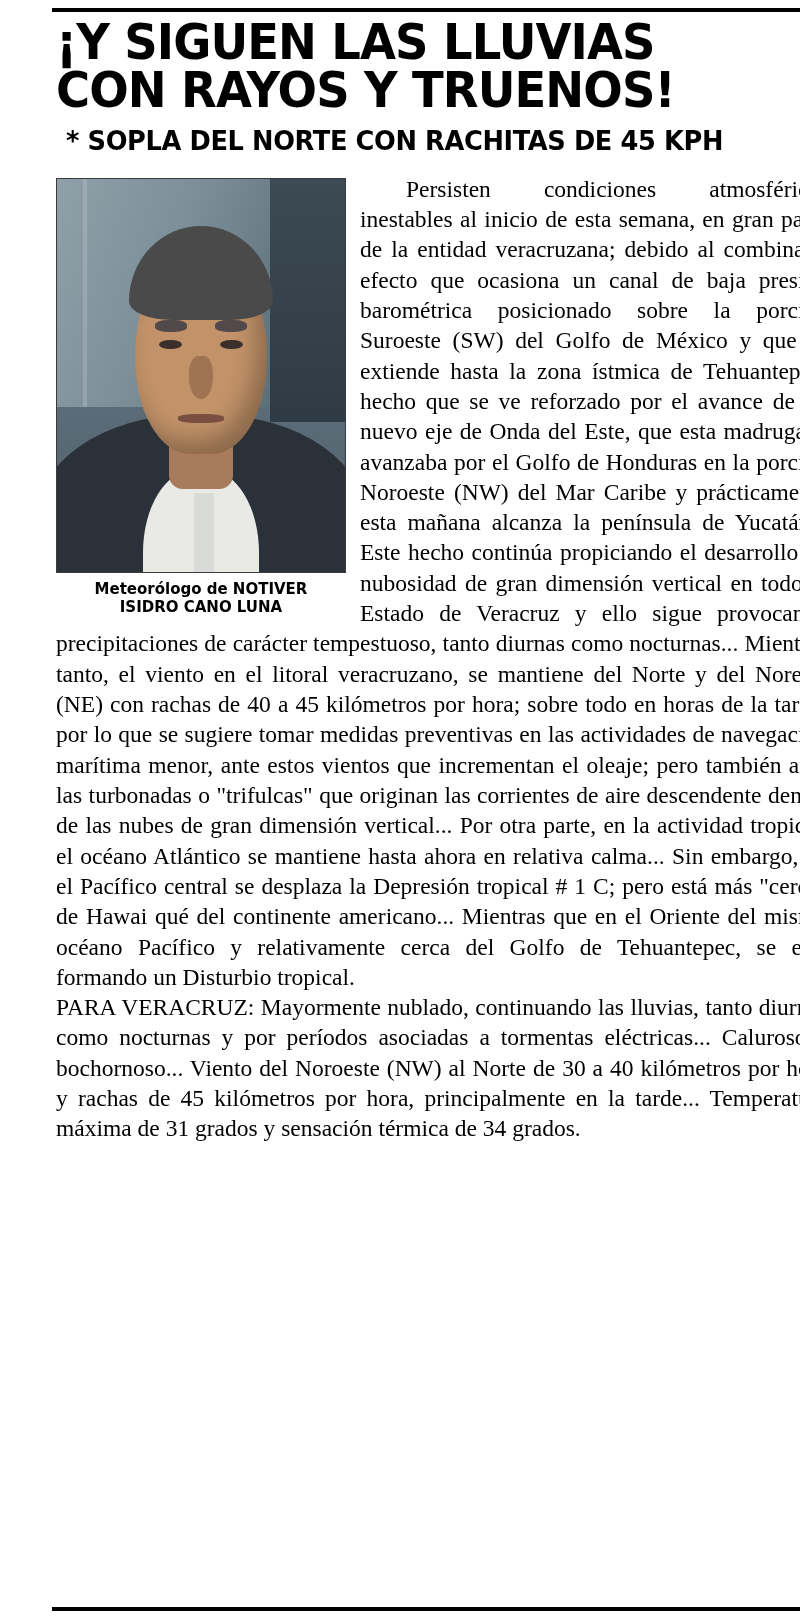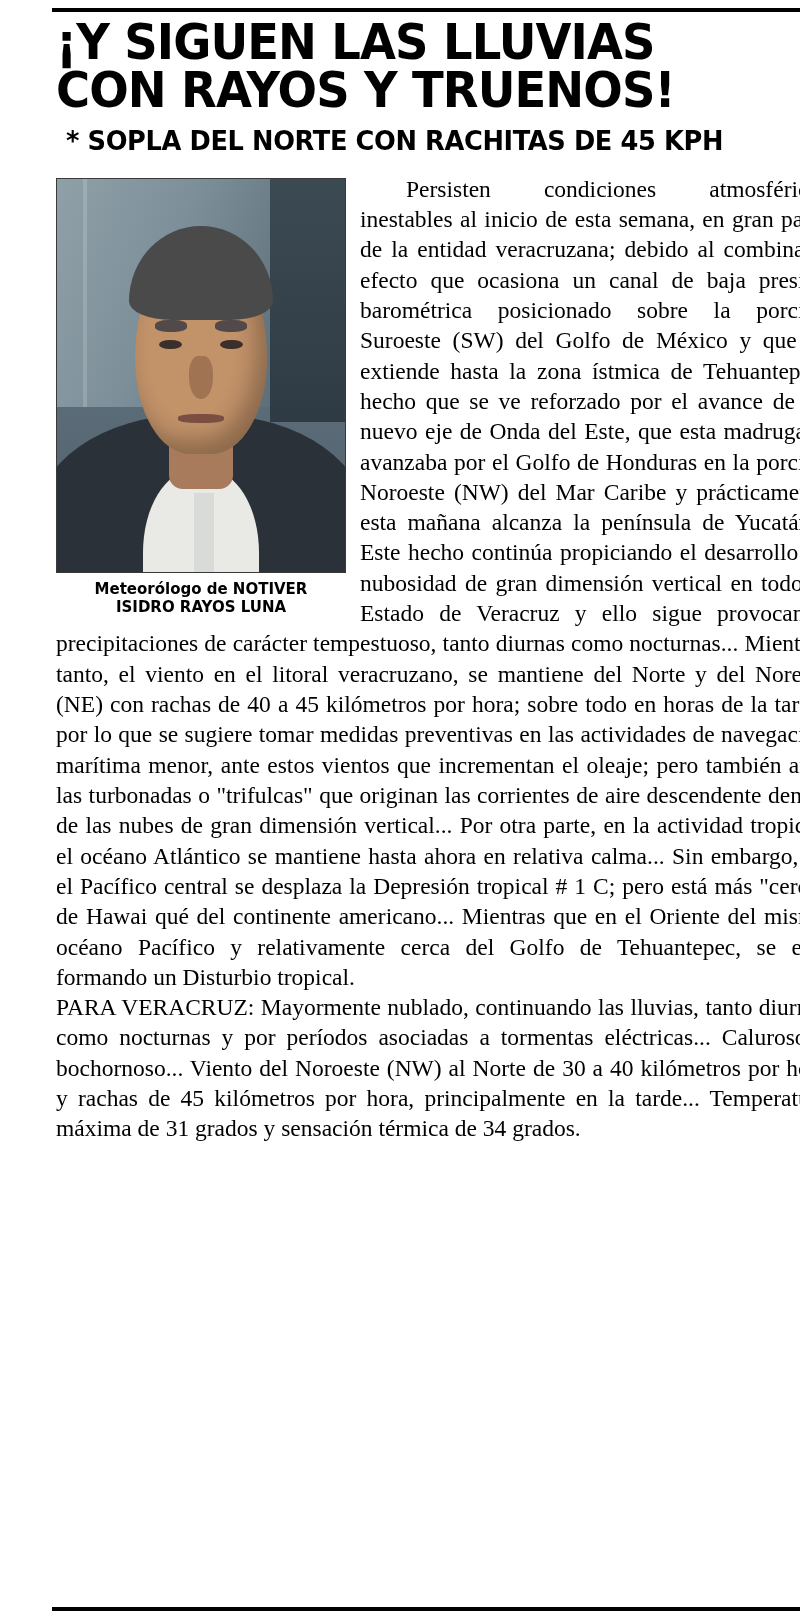--- a/index.html
+++ b/index.html
@@ -229,21 +229,21 @@
           <div class="hair"></div>
           <div class="brow-l"></div>
           <div class="brow-r"></div>
           <div class="eye-l"></div>
           <div class="eye-r"></div>
           <div class="nose"></div>
           <div class="mouth"></div>
         </div>
         <div class="caption">
           <span>Meteorólogo de NOTIVER</span><br>
-          <span>ISIDRO RAYOS LUNA</span>
+          <span>ISIDRO CANO LUNA</span>
         </div>
       </div>
 
       <p class="indent">Persisten condiciones atmosféricas inestables al inicio de esta semana, en gran parte de la entidad veracruzana; debido al combinado efecto que ocasiona un canal de baja presión barométrica posicionado sobre la porción Suroeste (SW) del Golfo de México y que se extiende hasta la zona ístmica de Tehuantepec; hecho que se ve reforzado por el avance de un nuevo eje de Onda del Este, que esta madrugada avanzaba por el Golfo de Honduras en la porción Noroeste (NW) del Mar Caribe y prácticamente esta mañana alcanza la península de Yucatán... Este hecho continúa propiciando el desarrollo de nubosidad de gran dimensión vertical en todo el Estado de Veracruz y ello sigue provocando precipitaciones de carácter tempestuoso, tanto diurnas como nocturnas... Mientras tanto, el viento en el litoral veracruzano, se mantiene del Norte y del Noreste (NE) con rachas de 40 a 45 kilómetros por hora; sobre todo en horas de la tarde; por lo que se sugiere tomar medidas preventivas en las actividades de navegación marítima menor, ante estos vientos que incrementan el oleaje; pero también ante las turbonadas o "trifulcas" que originan las corrientes de aire descendente dentro de las nubes de gran dimensión vertical... Por otra parte, en la actividad tropical, el océano Atlántico se mantiene hasta ahora en relativa calma... Sin embargo, en el Pacífico central se desplaza la Depresión tropical # 1 C; pero está más "cerca" de Hawai qué del continente americano... Mientras que en el Oriente del mismo océano Pacífico y relativamente cerca del Golfo de Tehuantepec, se está formando un Disturbio tropical.</p>
 
       <p class="forecast">PARA VERACRUZ: Mayormente nublado, continuando las lluvias, tanto diurnas como nocturnas y por períodos asociadas a tormentas eléctricas... Caluroso a bochornoso... Viento del Noroeste (NW) al Norte de 30 a 40 kilómetros por hora y rachas de 45 kilómetros por hora, principalmente en la tarde... Temperatura máxima de 31 grados y sensación térmica de 34 grados.</p>
 
     </div>
   </div>
 </div>

